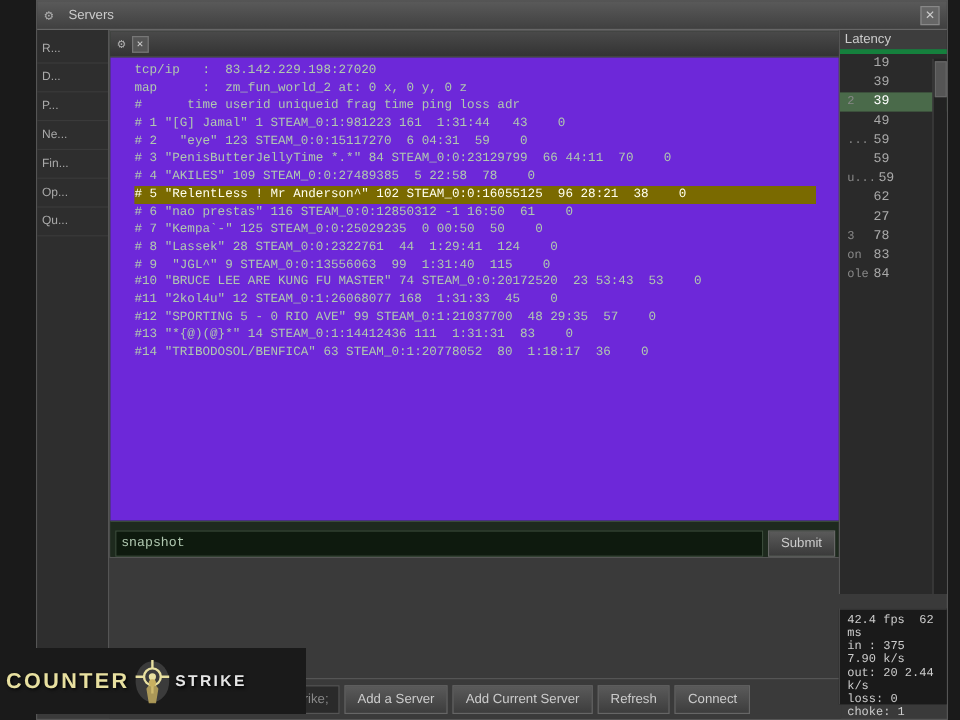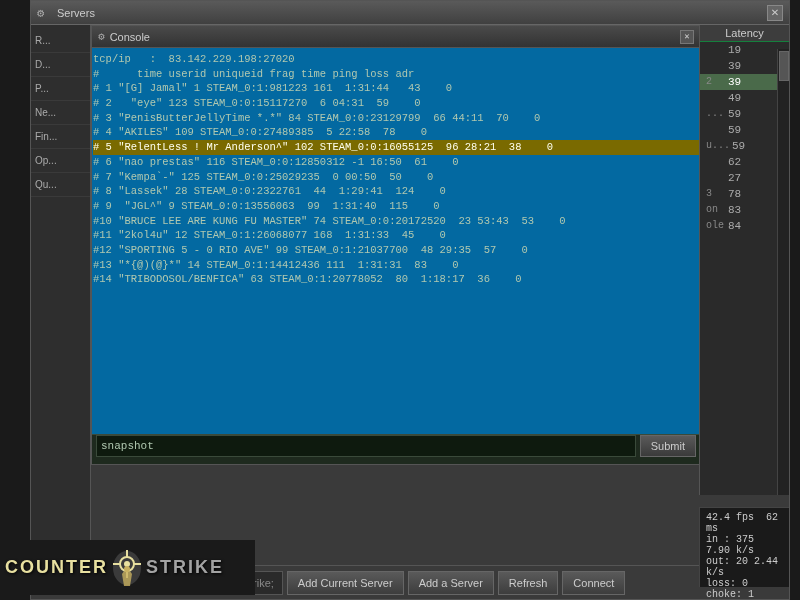--- a/index.html
+++ b/index.html
@@ -90,36 +90,35 @@
       background: #2a2a2a;
       border-left: 1px solid #555;
     }
 
     .latency-header {
       background: #3d3d3d;
       color: #ccc;
       font-size: 11px;
       font-family: Arial, sans-serif;
       padding: 2px 4px;
-      border-bottom: 1px solid #15803d;
-      text-align: center;
+      border-bottom: 4px solid #15803d;
     }
 
     .latency-list {
       overflow: hidden;
       height: calc(100% - 24px);
     }
 
     .latency-item {
       color: #aaa;
       font-size: 11px;
       padding: 2px 6px;
       font-family: 'Courier New', monospace;
       display: flex;
-      align-items: flex-start;
+      align-items: flex-end;
     }
 
     .latency-item.selected {
       background: #4a6a4a;
       color: #fff;
     }
 
     .latency-item .lat-prefix {
       color: #888;
       font-size: 10px;
@@ -163,25 +162,25 @@
       font-size: 9px;
       cursor: pointer;
       display: flex;
       align-items: center;
       justify-content: center;
     }
 
     .console-output {
       height: calc(100% - 22px - 30px);
       overflow-y: scroll;
-      padding: 4px 1px;
+      padding: 4px 20px;
       color: #aaa;
       font-size: 10.5px;
       line-height: 1.4;
-      background: #0369a1;
+      background: #6d28d9;
     }
 
     .console-output::-webkit-scrollbar {
       width: 12px;
     }
     .console-output::-webkit-scrollbar-track {
       background: #2a2a2a;
     }
     .console-output::-webkit-scrollbar-thumb {
       background: #555;
@@ -194,21 +193,21 @@
     }
 
     .console-line.highlight {
       background: #7a6a00;
       color: #ffe;
     }
 
     .console-input-row {
       height: 30px;
       display: flex;
-      align-items: flex-start;
+      align-items: flex-end;
       background: #1e2a1e;
       border-top: 1px solid #3a4a3a;
       padding: 0 4px;
     }
 
     .console-input {
       flex: 1;
       background: #0e1a0e;
       border: 1px solid #3a4a3a;
       color: #b0c8b0;
@@ -303,25 +302,25 @@
     <div class="nav-item">P...</div>
     <div class="nav-item">Ne...</div>
     <div class="nav-item">Fin...</div>
     <div class="nav-item">Op...</div>
     <div class="nav-item">Qu...</div>
   </div>
 
   <div class="console-window">
     <div class="console-titlebar">
       <span style="color:#aaa;font-size:11px;margin-right:5px;">⚙</span>
-      <span class="console-title">Console</span>
       <div class="console-close">✕</div>
     </div>
     <div class="console-output" id="console-lines">
     <div class="console-line">tcp/ip   :  83.142.229.198:27020</div>
+        <div class="console-line">map      :  zm_fun_world_2 at: 0 x, 0 y, 0 z</div>
         <div class="console-line"></div>
         <div class="console-line">#      time userid uniqueid frag time ping loss adr</div>
         <div class="console-line"># 1 "[G] Jamal" 1 STEAM_0:1:981223 161  1:31:44   43    0</div>
         <div class="console-line"># 2   "eye" 123 STEAM_0:0:15117270  6 04:31  59    0</div>
         <div class="console-line"># 3 "PenisButterJellyTime *.*" 84 STEAM_0:0:23129799  66 44:11  70    0</div>
         <div class="console-line"># 4 "AKILES" 109 STEAM_0:0:27489385  5 22:58  78    0</div>
         <div class="console-line highlight"># 5 "RelentLess ! Mr Anderson^" 102 STEAM_0:0:16055125  96 28:21  38    0</div>
         <div class="console-line"># 6 "nao prestas" 116 STEAM_0:0:12850312 -1 16:50  61    0</div>
         <div class="console-line"># 7 "Kempa`-" 125 STEAM_0:0:25029235  0 00:50  50    0</div>
         <div class="console-line"># 8 "Lassek" 28 STEAM_0:0:2322761  44  1:29:41  124    0</div>
@@ -392,22 +391,22 @@
       </div>
   </div>
 
   <div style="position:absolute;top:48px;right:0;width:12px;height:446px;background:#222;border-left:1px solid #444;">
     <div style="width:10px;height:30px;background:#555;margin:2px auto;border:1px solid #666;"></div>
   </div>
 
   <div class="bottom-toolbar">
     <button class="toolbar-btn">Change filters</button>
     <div class="toolbar-label">Counter-Strike;</div>
+    <button class="toolbar-btn">Add a Server</button>
     <button class="toolbar-btn">Add Current Server</button>
-    <button class="toolbar-btn">Add a Server</button>
     <button class="toolbar-btn">Refresh</button>
     <button class="toolbar-btn">Connect</button>
   </div>
 
   <div class="stats-panel">
     <div>
       <span>42.4 fps</span> &nbsp;<span>62 ms</span>
     </div>
     <div>in : <span>375 7.90 k/s</span></div>
     <div>out: <span>20 2.44 k/s</span></div>
@@ -424,14 +423,14 @@
     <circle cx="17" cy="16" r="7" fill="none" stroke="#e8e0a0" stroke-width="2"></circle>
     <line x1="17" y1="9" x2="17" y2="2" stroke="#e8e0a0" stroke-width="2"></line>
     <line x1="17" y1="23" x2="17" y2="30" stroke="#e8e0a0" stroke-width="2"></line>
     <line x1="10" y1="16" x2="3" y2="16" stroke="#e8e0a0" stroke-width="2"></line>
     <line x1="24" y1="16" x2="31" y2="16" stroke="#e8e0a0" stroke-width="2"></line>
     <circle cx="17" cy="16" r="3" fill="#e8e0a0"></circle>
 
     <path d="M12 26 Q14 22 17 23 Q20 22 22 26 L20 38 L14 38 Z" fill="#c8b060" opacity="0.8"></path>
     <circle cx="17" cy="21" r="3" fill="#c8b060"></circle>
   </svg>
-  <span style="color:#a3a3a3;font-size:18px;font-weight:900;font-family:Arial Black,sans-serif;letter-spacing:2px;text-shadow:1px 1px 3px #000;">STRIKE</span>
+  <span style="color:#e5e5e5;font-size:13px;font-weight:900;font-family:Arial Black,sans-serif;letter-spacing:2px;text-shadow:1px 1px 3px #000;">STRIKE</span>
 </div>
 
 </body></html>

